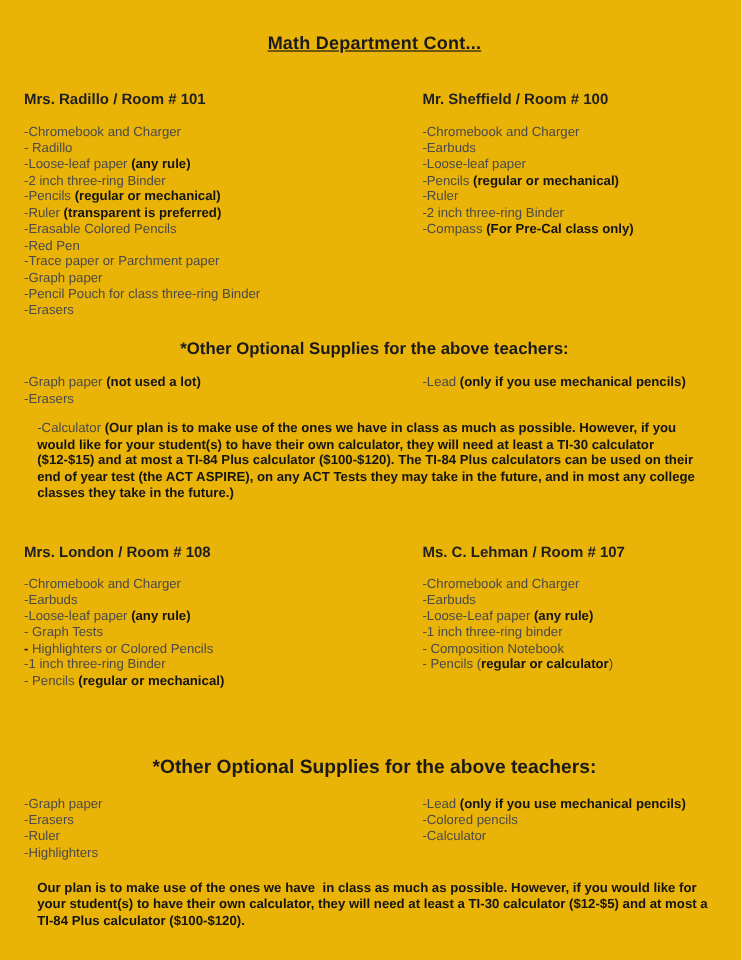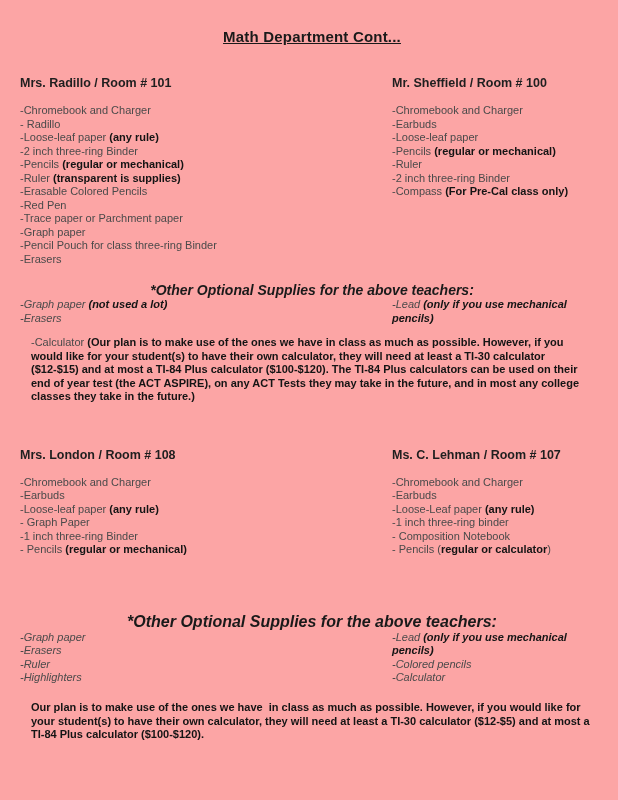--- a/index.html
+++ b/index.html
@@ -7,56 +7,55 @@
     width:618px;height:800px;
     font-family:"Liberation Sans", sans-serif;
     color:#4a4a4a;
     -webkit-font-smoothing:antialiased;
   }
   .page{
     box-sizing:border-box;
     width:618px;height:800px;
     padding:28px 14px 0 20px;
     overflow:hidden;
-    background:#fca5a5;
+    background:#eab308;
   }
   .title{
     margin:0;
     text-align:center;
     font-size:15px;
     font-weight:bold;
     text-decoration:underline;
     color:#1a1a1a;
     letter-spacing:.2px;
   }
-  .grid{display:grid;grid-template-columns:332px 1fr;gap:40px;}
+  .grid{display:grid;grid-template-columns:332px 1fr;}
   .row-t1{margin-top:31px;}
-  .row-t2{margin-top:44px;}
+  .row-t2{margin-top:34px;}
   .t-header{
     font-size:12.5px;
     font-weight:bold;
     color:#1f1f1f;
     margin-bottom:14px;
   }
   .line{
     font-size:11px;
     line-height:13.5px;
     white-space:pre-wrap;
   }
   .b{font-weight:bold;color:#141414;}
   .opt-heading{
-    margin:0;
+    margin:15px;
     text-align:center;
     font-weight:bold;
     color:#1a1a1a;
-    font-style:italic;
   }
   .oh1{font-size:14px;margin-top:16px;}
   .oh2{font-size:16px;margin-top:56px;}
-  .opt-row{font-style:italic;}
+  .opt-row{}
   .note{
     margin:11px;
     font-size:11px;
     line-height:13.6px;
     white-space:pre-wrap;
   }
   .footer{margin-top:16px;}
 </style>
 </head>
 <body>
@@ -67,21 +66,21 @@
 
   <div class="grid row-t1">
     <div>
       <div class="t-header">Mrs. Radillo / Room # 101</div>
       <div class="list">
           <div class="line"><span>-Chromebook and Charger</span></div>
           <div class="line"><span>- Radillo</span></div>
           <div class="line"><span>-Loose-leaf paper </span><span class="b">(any rule)</span></div>
           <div class="line"><span>-2 inch three-ring Binder</span></div>
           <div class="line"><span>-Pencils </span><span class="b">(regular or mechanical)</span></div>
-          <div class="line"><span>-Ruler </span><span class="b">(transparent is supplies)</span></div>
+          <div class="line"><span>-Ruler </span><span class="b">(transparent is preferred)</span></div>
           <div class="line"><span>-Erasable Colored Pencils</span></div>
           <div class="line"><span>-Red Pen</span></div>
           <div class="line"><span>-Trace paper or Parchment paper</span></div>
           <div class="line"><span>-Graph paper</span></div>
           <div class="line"><span>-Pencil Pouch for class three-ring Binder</span></div>
           <div class="line"><span>-Erasers</span></div>
         </div>
     </div>
     <div>
       <div class="t-header">Mr. Sheffield / Room # 100</div>
@@ -111,21 +110,22 @@
 
   <p class="note"><span>-Calculator </span><span class="b">(Our plan is to make use of the ones we have in class as much as possible. However, if you would like for your student(s) to have their own calculator, they will need at least a TI-30 calculator ($12-$15) and at most a TI-84 Plus calculator ($100-$120). The TI-84 Plus calculators can be used on their end of year test (the ACT ASPIRE), on any ACT Tests they may take in the future, and in most any college classes they take in the future.)</span></p>
 
   <div class="grid row-t2">
     <div>
       <div class="t-header">Mrs. London / Room # 108</div>
       <div class="list">
           <div class="line"><span>-Chromebook and Charger</span></div>
           <div class="line"><span>-Earbuds</span></div>
           <div class="line"><span>-Loose-leaf paper </span><span class="b">(any rule)</span></div>
-          <div class="line"><span>- Graph Paper</span></div>
+          <div class="line"><span>- Graph Tests</span></div>
+          <div class="line"><span class="b">-</span><span> Highlighters or Colored Pencils</span></div>
           <div class="line"><span>-1 inch three-ring Binder</span></div>
           <div class="line"><span>- Pencils </span><span class="b">(regular or mechanical)</span></div>
         </div>
     </div>
     <div>
       <div class="t-header">Ms. C. Lehman / Room # 107</div>
       <div class="list">
           <div class="line"><span>-Chromebook and Charger</span></div>
           <div class="line"><span>-Earbuds</span></div>
           <div class="line"><span>-Loose-Leaf paper </span><span class="b">(any rule)</span></div>

